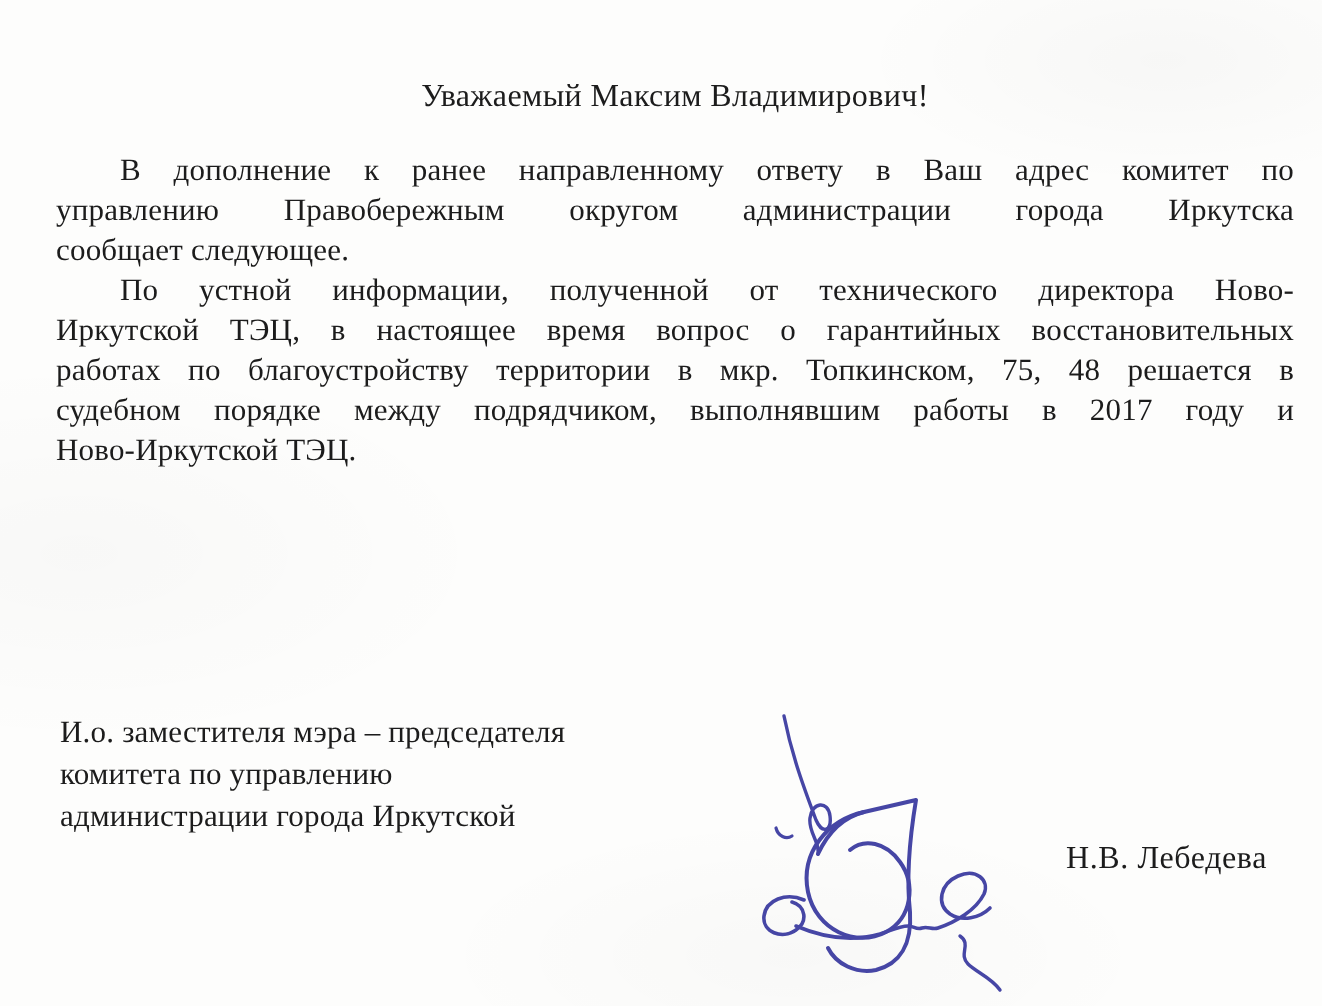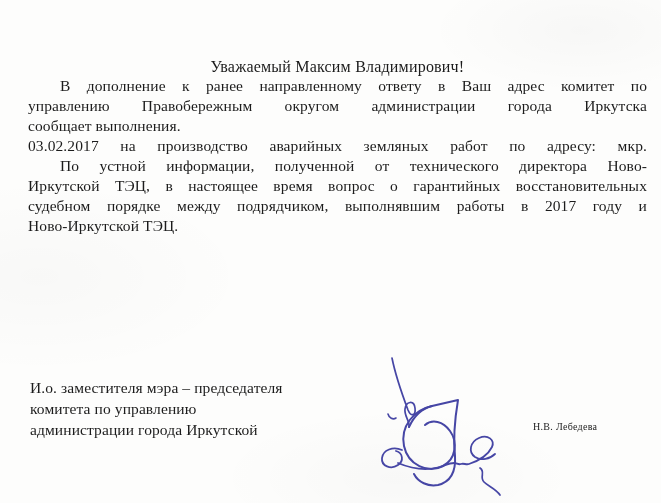--- a/index.html
+++ b/index.html
@@ -15,75 +15,74 @@
     position: relative;
     overflow: hidden;
   }
   .page { position: absolute; inset: 0; }
   .salutation {
     position: absolute;
     left: 28px; width: 619px; top: 40px;
     font-size: 16px;
     text-align: center;
     letter-spacing: 0.2px;
-    margin-top: 18px;
   }
   .body-text {
     position: absolute;
     left: 28px; width: 619px; top: 76px;
     font-size: 15.5px;
     line-height: 20px;
     letter-spacing: 0.1px;
   }
   .text-line {
     text-align: justify;
     text-align-last: justify;
     white-space: nowrap;
   }
   .text-line.first { text-indent: 32px; }
   .text-line.last { text-align-last: left; white-space: normal; }
   .signer-block {
     position: absolute;
-    left: 30px; top: 377px;
+    left: 30px; top: 356px;
     font-size: 15.5px;
     line-height: 21px;
     letter-spacing: 0.1px;
   }
   .signer-name {
     position: absolute;
     left: 533px; top: 421px;
-    font-size: 10px;
+    font-size: 16px;
     letter-spacing: 0.3px;
   }
   .signature-ink {
     position: absolute;
     left: 358px; top: 350px;
     width: 155px; height: 152px;
   }
   .signature-ink svg { display: block; width: 100%; height: 100%; }
 </style>
 </head>
 <body>
 
 <div class="page">
 
   <div class="salutation">Уважаемый Максим Владимирович!</div>
 
   <div class="body-text">
     <div>
       <div class="text-line first">В дополнение к ранее направленному ответу в Ваш адрес комитет по</div>
       <div class="text-line">управлению Правобережным округом администрации города Иркутска</div>
-      <div class="text-line last">сообщает выполнения.</div>
+      <div class="text-line last">сообщает следующее.</div>
     </div>
     <div>
-      <div class="text-line">03.02.2017 на производство аварийных земляных работ по адресу: мкр.</div>
     </div>
     <div>
       <div class="text-line first">По устной информации, полученной от технического директора Ново-</div>
       <div class="text-line">Иркутской ТЭЦ, в настоящее время вопрос о гарантийных восстановительных</div>
+      <div class="text-line">работах по благоустройству территории в мкр. Топкинском, 75, 48 решается в</div>
       <div class="text-line">судебном порядке между подрядчиком, выполнявшим работы в 2017 году и</div>
       <div class="text-line last">Ново-Иркутской ТЭЦ.</div>
     </div>
   </div>
 
   <div class="signer-block">
     <div>И.о. заместителя мэра – председателя</div>
     <div>комитета по управлению</div>
     <div>администрации города Иркутской</div>
   </div>

